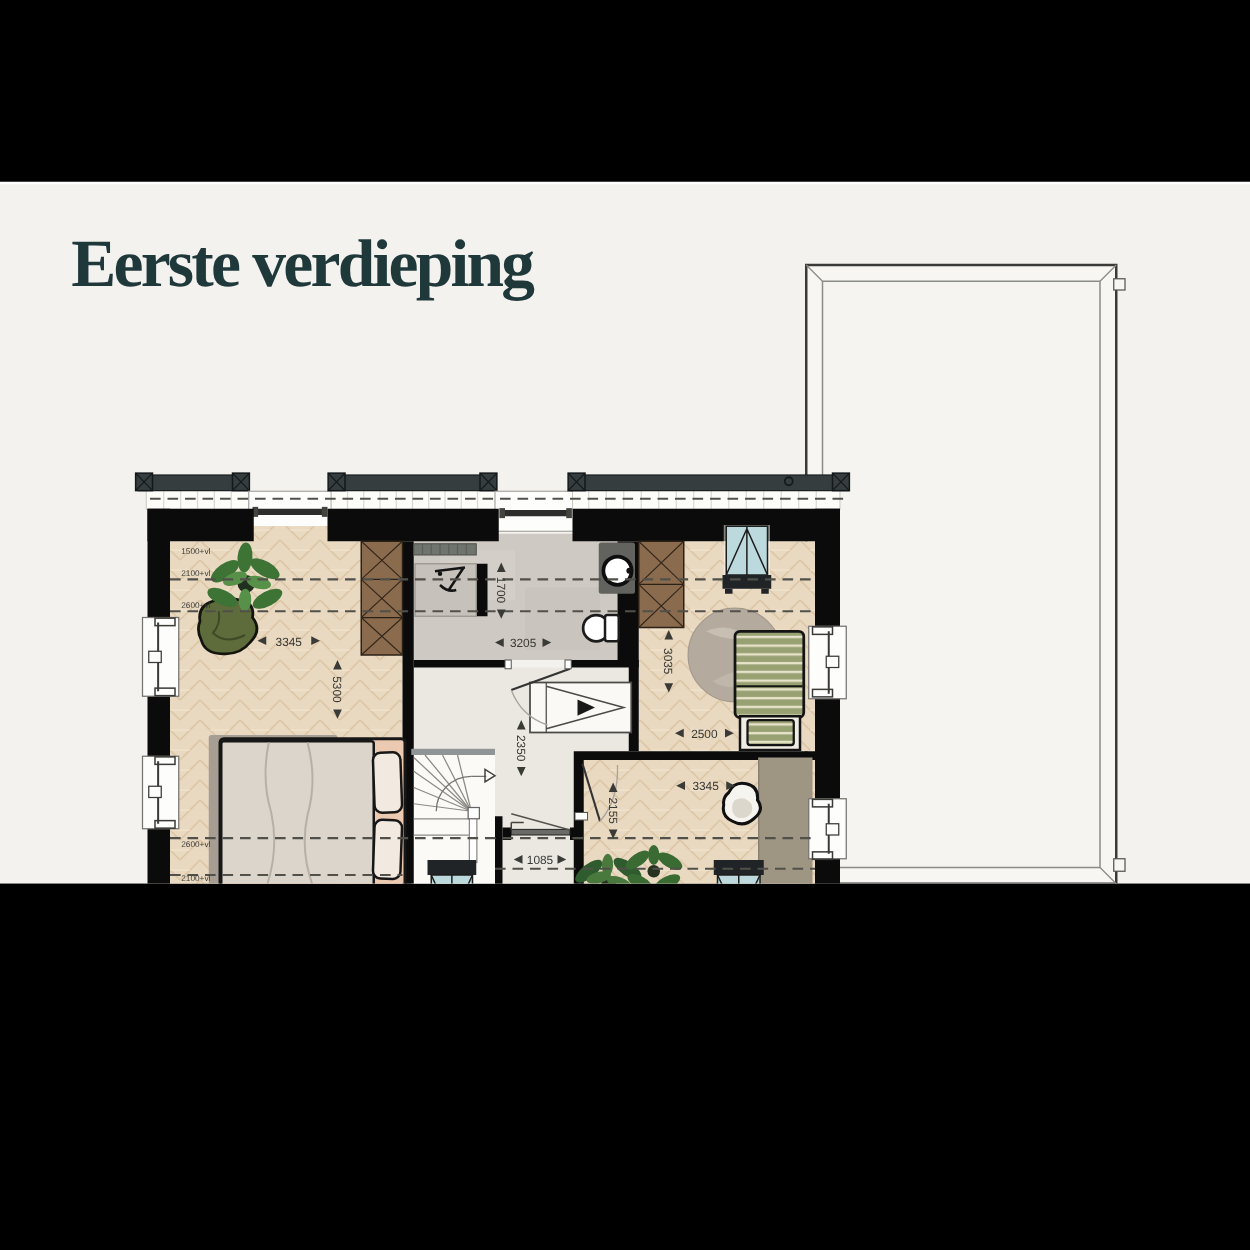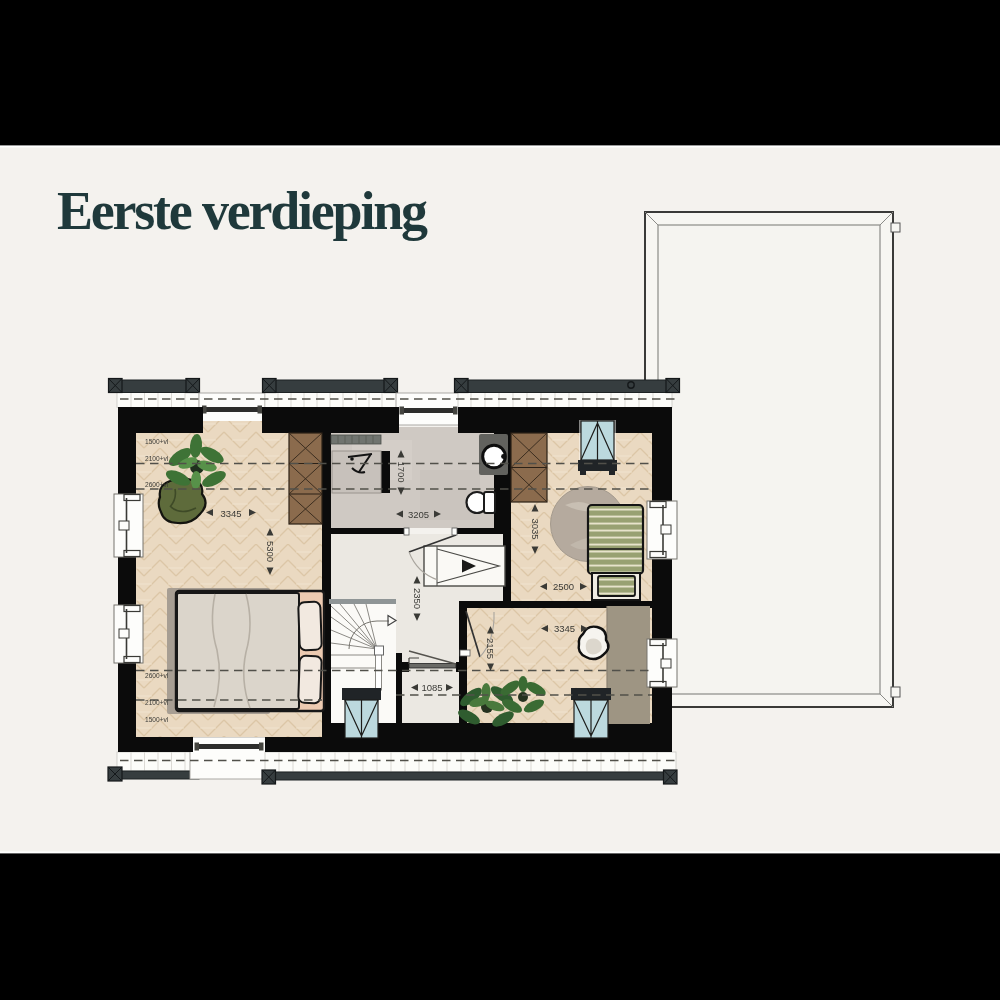--- a/index.html
+++ b/index.html
@@ -1,16 +1,16 @@
 <!DOCTYPE html>
 <html><head>
 <meta charset="utf-8">
 <style>
   html,body{margin:0;padding:0;background:#000;}
-  #page{position:relative;width:1000px;height:1000px;overflow:hidden;background:#000;}
+  #page{position:relative;width:1000px;height:707px;overflow:hidden;background:#000;}
   svg{display:block;}
 </style>
 </head>
 <body>
 <div id="page">
 <svg width="1000" height="1000" viewBox="0 0 1000 1000">
 <defs>
 
   <pattern id="wood" width="32" height="32" patternUnits="userSpaceOnUse">
     <rect width="32" height="32" fill="#ead9c1"></rect>

